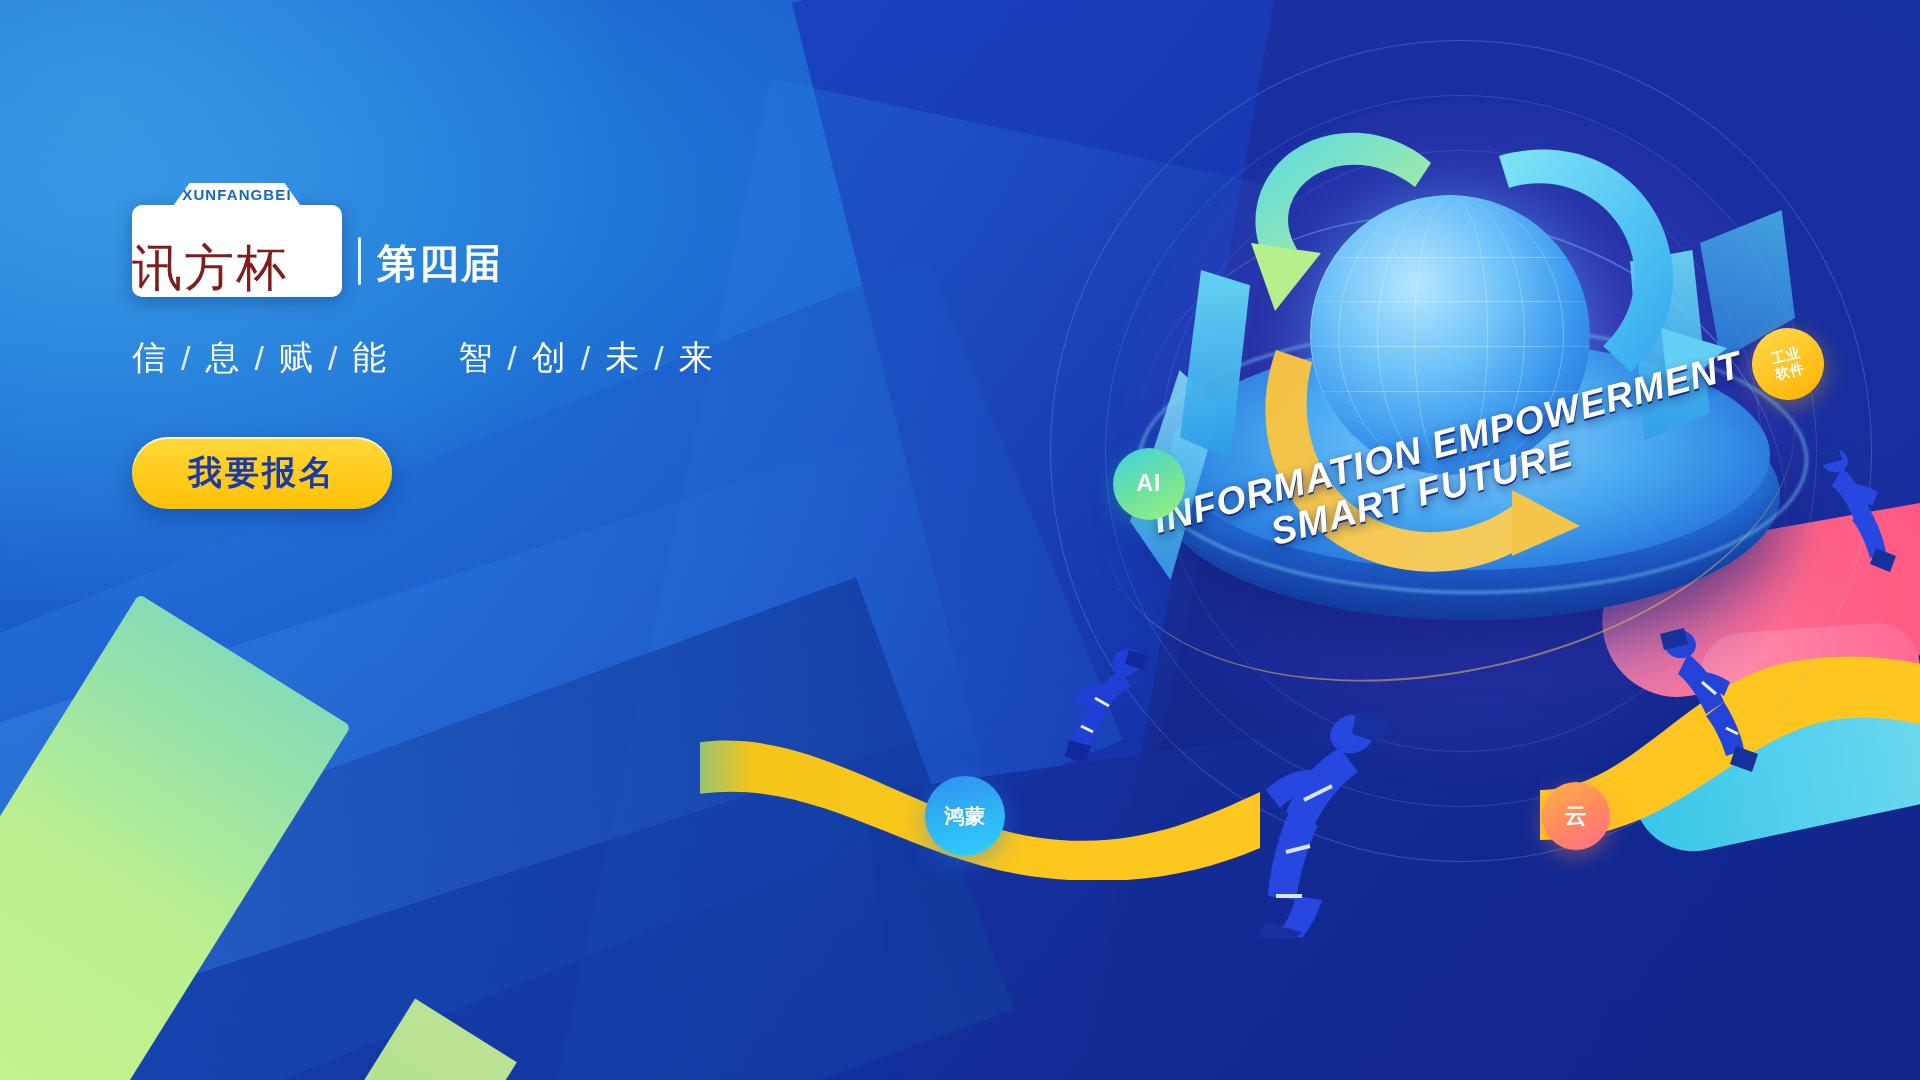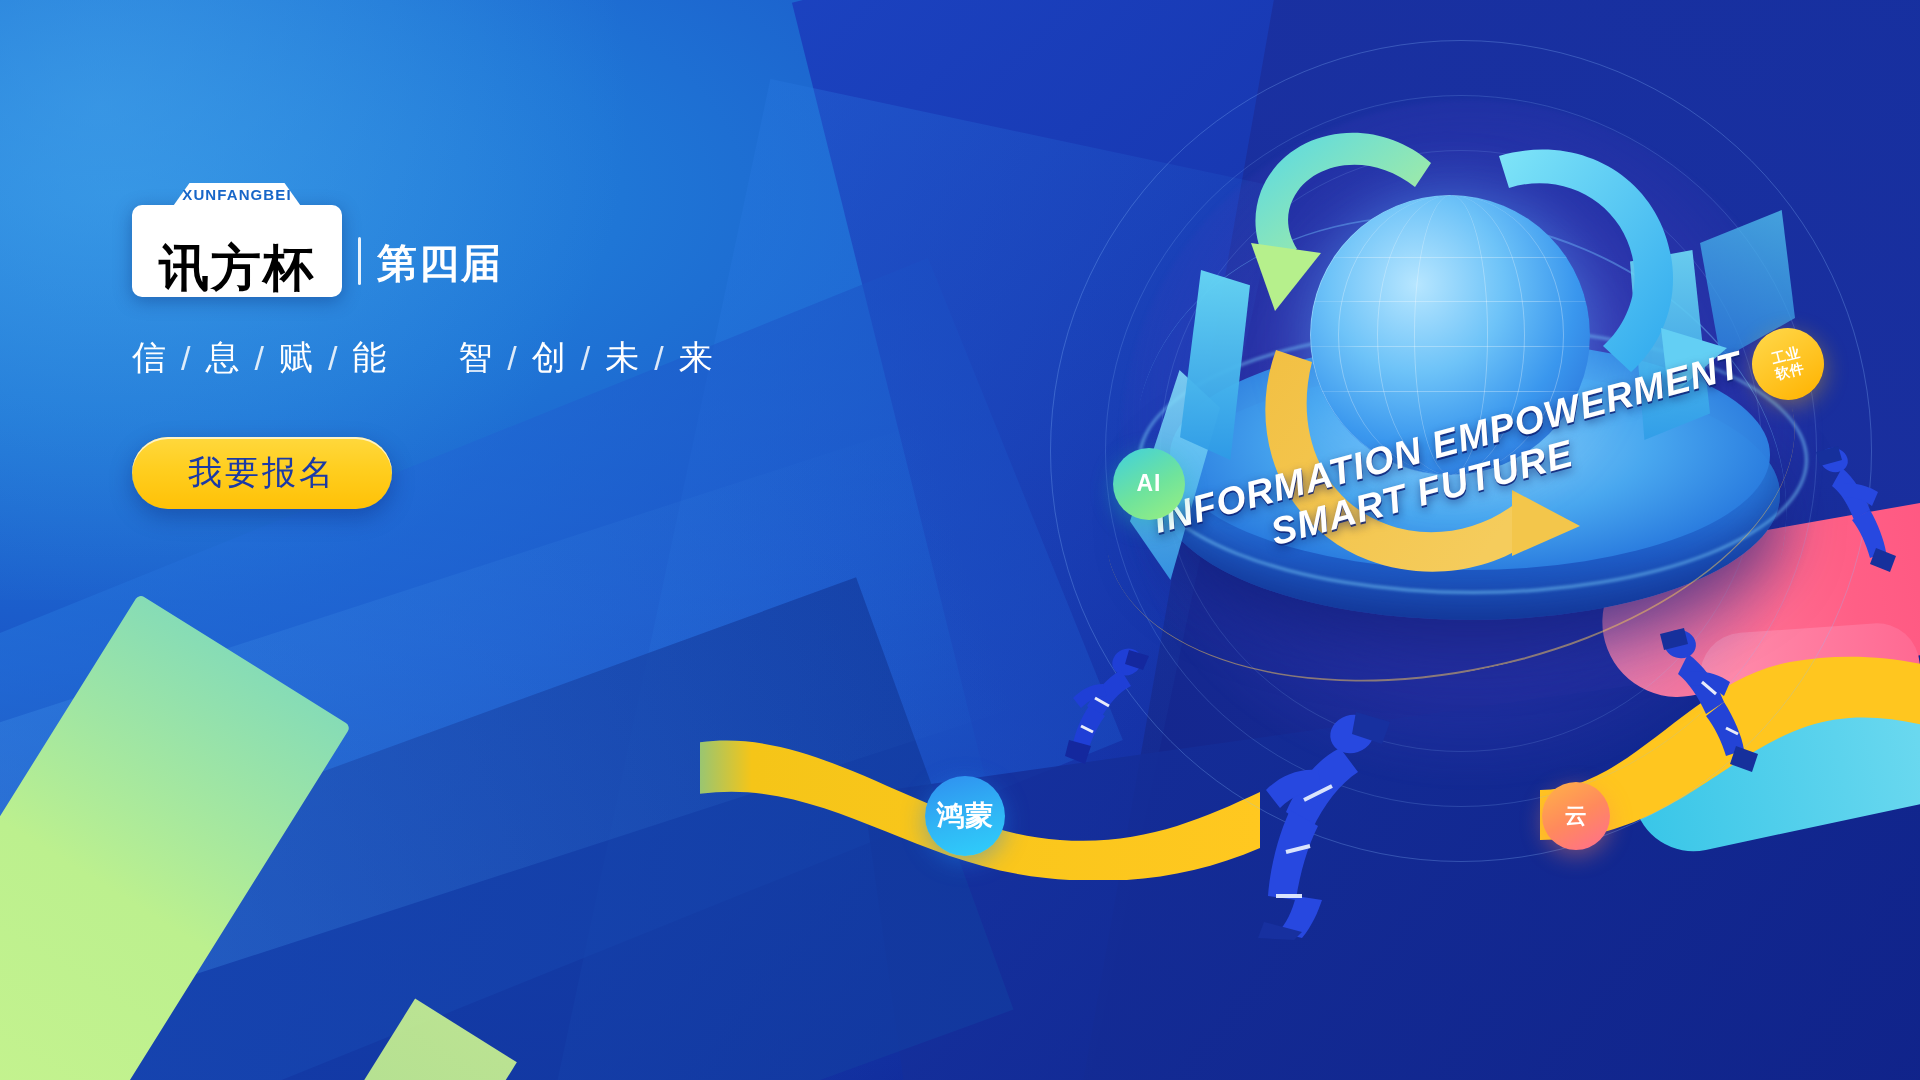--- a/index.html
+++ b/index.html
@@ -223,21 +223,21 @@
   }
   .badge-ai{
     left:1113px;top:448px;width:72px;height:72px;
     background:linear-gradient(150deg,#3fd0e0 0%,#6fe39c 55%,#9bf07f 100%);
     font-size:23px;letter-spacing:1px;
     box-shadow:0 6px 22px rgba(40,190,170,.4);
   }
   .badge-harmony{
     left:925px;top:776px;width:80px;height:80px;
     background:linear-gradient(165deg,#2f8ff0 0%,#30b6f5 55%,#2fd0fb 100%);
-    font-size:28px;
+    font-size:20px;
     box-shadow:0 6px 24px rgba(30,130,240,.45);
   }
   .badge-cloud{
     left:1542px;top:782px;width:68px;height:68px;
     background:linear-gradient(150deg,#ffb347 0%,#ff8a5c 50%,#ff6d8f 100%);
     font-size:22px;
     box-shadow:0 6px 22px rgba(255,130,90,.4);
   }
   .badge-industrial{
     left:1752px;top:328px;width:72px;height:72px;
@@ -299,23 +299,22 @@
   .logo-pinyin{
     position:absolute;
     top:-19px;left:50%;transform:translateX(-50%);
     z-index:2;
     font-size:15px;font-weight:700;letter-spacing:1.1px;
     color:#1766c8;white-space:nowrap;
   }
   .logo-cn{
     position:absolute;
     left:0;right:0;bottom:4px;
-    text-align:center;
-    font-size:50px;font-weight:700;letter-spacing:2px;
-    color:#000000;
+    font-size:50px;font-weight:400;letter-spacing:2px;
+    color:#7f1d1d;
     line-height:1;
   }
 
   .logo-sep{
     width:3px;height:48px;background:#ffffff;opacity:.9;
     margin-bottom:12px;border-radius:2px;
   }
   .edition{
     color:#ffffff;
     font-size:40px;font-weight:700;letter-spacing:2px;
@@ -344,21 +343,21 @@
   .tagline .gap{display:inline-block;width:70px;}
 
   .cta{
     margin-top:56px;
     display:inline-flex;
     align-items:center;justify-content:center;
     width:260px;height:72px;
     border-radius:40px;
     background:linear-gradient(180deg,#ffd83d 0%,#ffce1f 45%,#ffc107 100%);
     color:#1b3aa6;
-    font-size:34px;font-weight:400;letter-spacing:3px;
+    font-size:34px;font-weight:700;letter-spacing:3px;
     box-shadow:0 8px 22px rgba(10,30,110,.35), inset 0 2px 0 rgba(255,255,255,.7);
     cursor:pointer;
     border:none;
     font-family:inherit;
   }
 </style>
 </head>
 <body>
 
 <div class="stage">

